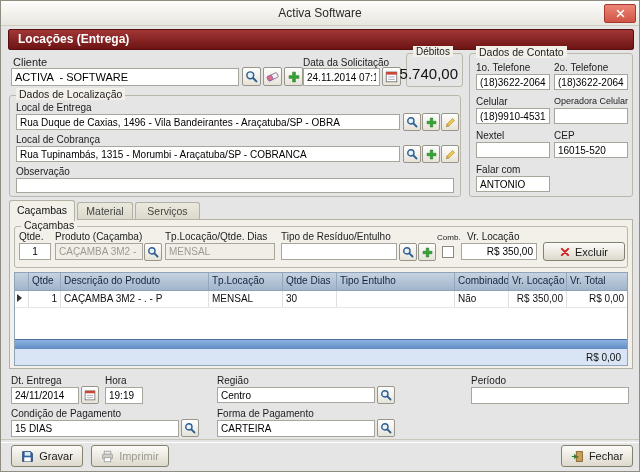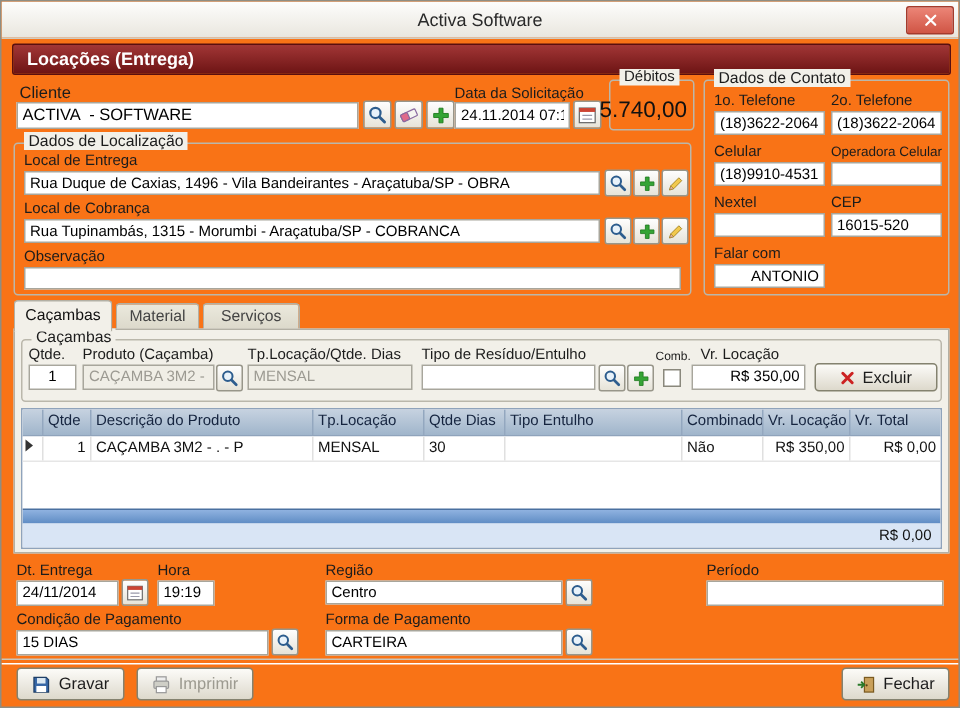--- a/index.html
+++ b/index.html
@@ -1,17 +1,17 @@
 <!DOCTYPE html>
 <html><head>
 <meta charset="utf-8">
 <style>
   * { margin:0; padding:0; }
   body { margin:0; background:#d0cec6; font-family:"Liberation Sans", sans-serif; }
-  .window { position:relative; width:640px; height:472px; background:#f97316;
+  .window { position:relative; width:640px; height:472px; background:#e5e5e5;
             border:1px solid #8f8d82; box-sizing:border-box; overflow:hidden; }
 
   .titlebar { position:absolute; top:0; left:0; right:0; height:24px;
               background:linear-gradient(#fdfdfc,#e9e6de); border-bottom:1px solid #cfccc1;
               text-align:center; font-size:12px; line-height:24px; color:#2a2a2a; }
   .close { position:absolute; top:3px; right:3px; width:30px; height:17px;
            background:linear-gradient(#ec8577,#d05545); border:1px solid #a53a2c;
            border-radius:2px; display:flex; align-items:center; justify-content:center; cursor:pointer; }
 
   .redbar { position:absolute; left:7px; top:28px; width:626px; height:21px; box-sizing:border-box;
@@ -136,21 +136,21 @@
     <input class="inp s" style="left: 84px; top: 20px; width: 74px; height: 16px;" value="(18)3622-2064">
     <div class="lbl s" style="left:6px; top:42px;">Celular</div>
     <div class="lbl s" style="left:84px; top:42px; font-size:9px;">Operadora Celular</div>
     <input class="inp s" style="left: 6px; top: 54px; width: 74px; height: 16px;" value="(18)9910-4531">
     <input class="inp s" style="left: 84px; top: 54px; width: 74px; height: 16px;" value="">
     <div class="lbl s" style="left:6px; top:76px;">Nextel</div>
     <div class="lbl s" style="left:84px; top:76px;">CEP</div>
     <input class="inp s" style="left: 6px; top: 88px; width: 74px; height: 16px;" value="">
     <input class="inp s" style="left: 84px; top: 88px; width: 74px; height: 16px;" value="16015-520">
     <div class="lbl s" style="left:6px; top:110px;">Falar com</div>
-    <input class="inp s" style="left: 6px; top: 122px; width: 74px; height: 16px; text-align: right;" value="ANTONIO">
+    <input class="inp s" style="left: 6px; top: 122px; width: 74px; height: 16px;" value="ANTONIO">
   </div>
 
   <div class="gb" style="left:8px; top:94px; width:452px; height:102px;">
     <span class="legend">Dados de Localização</span>
     <div class="lbl s" style="left:6px; top:6px;">Local de Entrega</div>
     <input class="inp s" style="left: 6px; top: 18px; width: 384px; height: 16px;" value="Rua Duque de Caxias, 1496 - Vila Bandeirantes - Araçatuba/SP - OBRA">
     <div class="ibtn sm" style="left:393px; top:17px;">
       <svg width="12" height="12" viewBox="0 0 16 16">
           <circle cx="6.5" cy="6.5" r="4.2" fill="#e8f2fa" stroke="#2d5d8e" stroke-width="1.8"></circle>
           <line x1="9.8" y1="9.8" x2="14" y2="14" stroke="#2d5d8e" stroke-width="2.4" stroke-linecap="round"></line>

